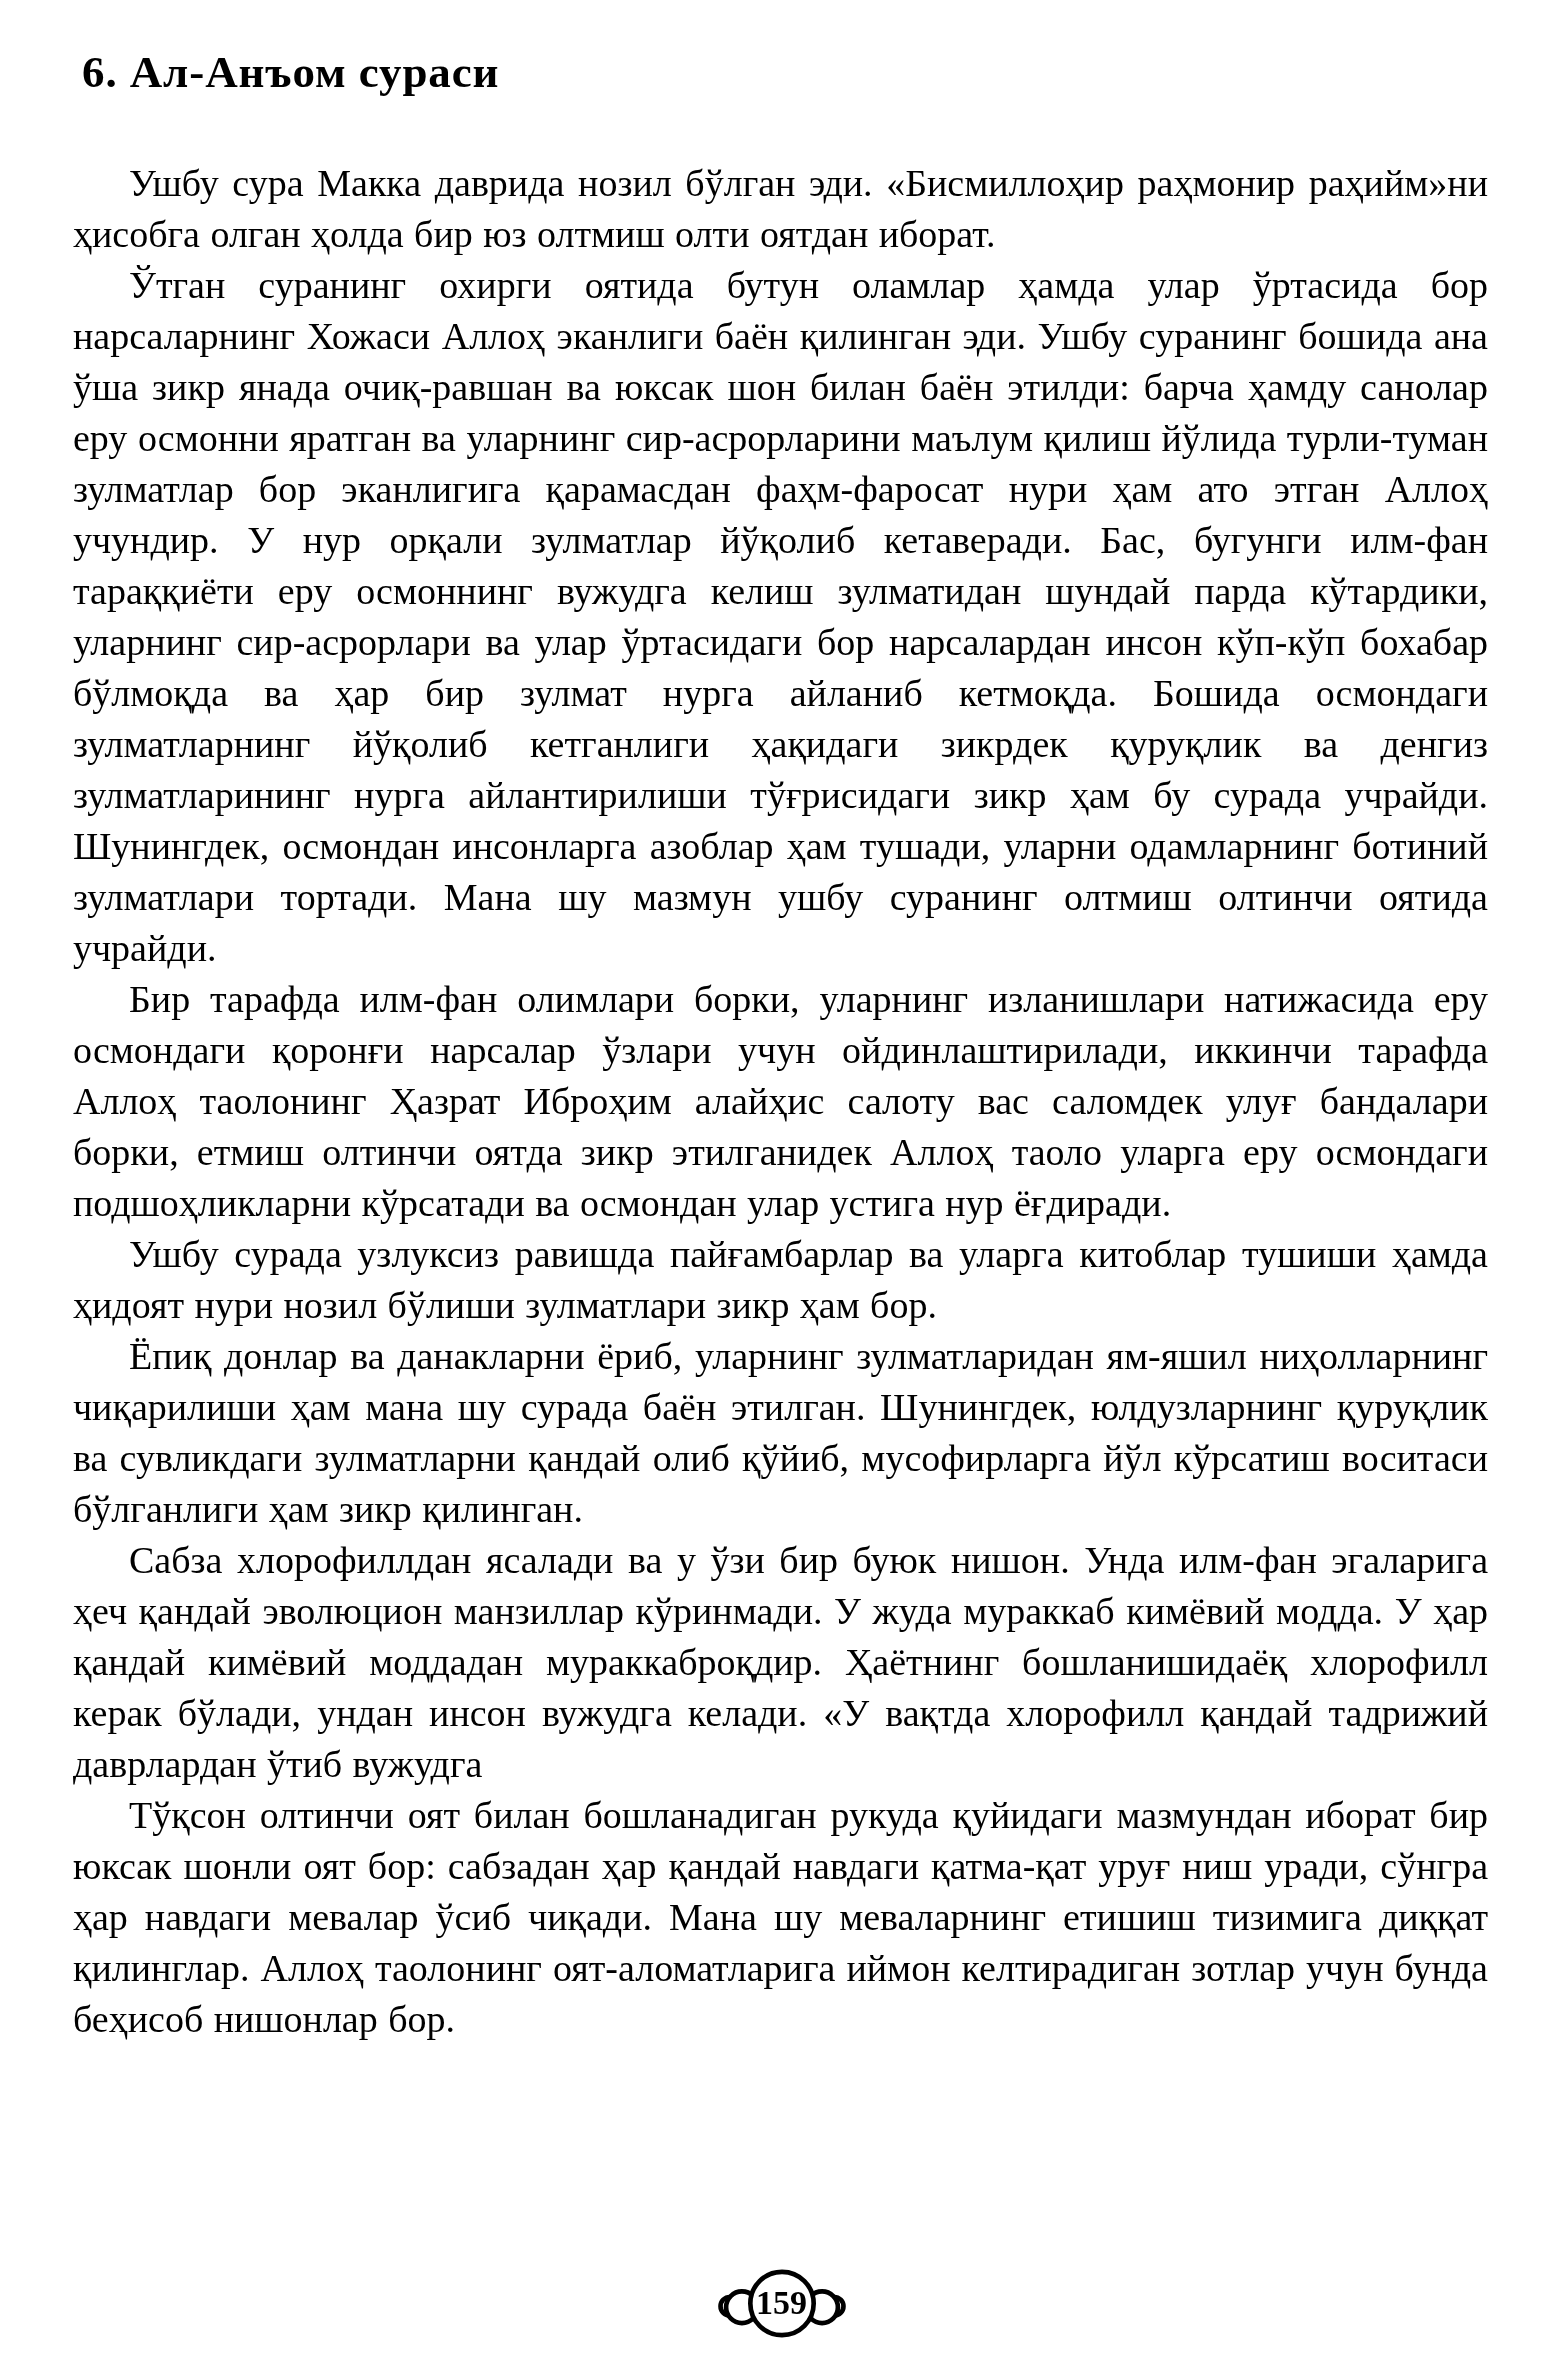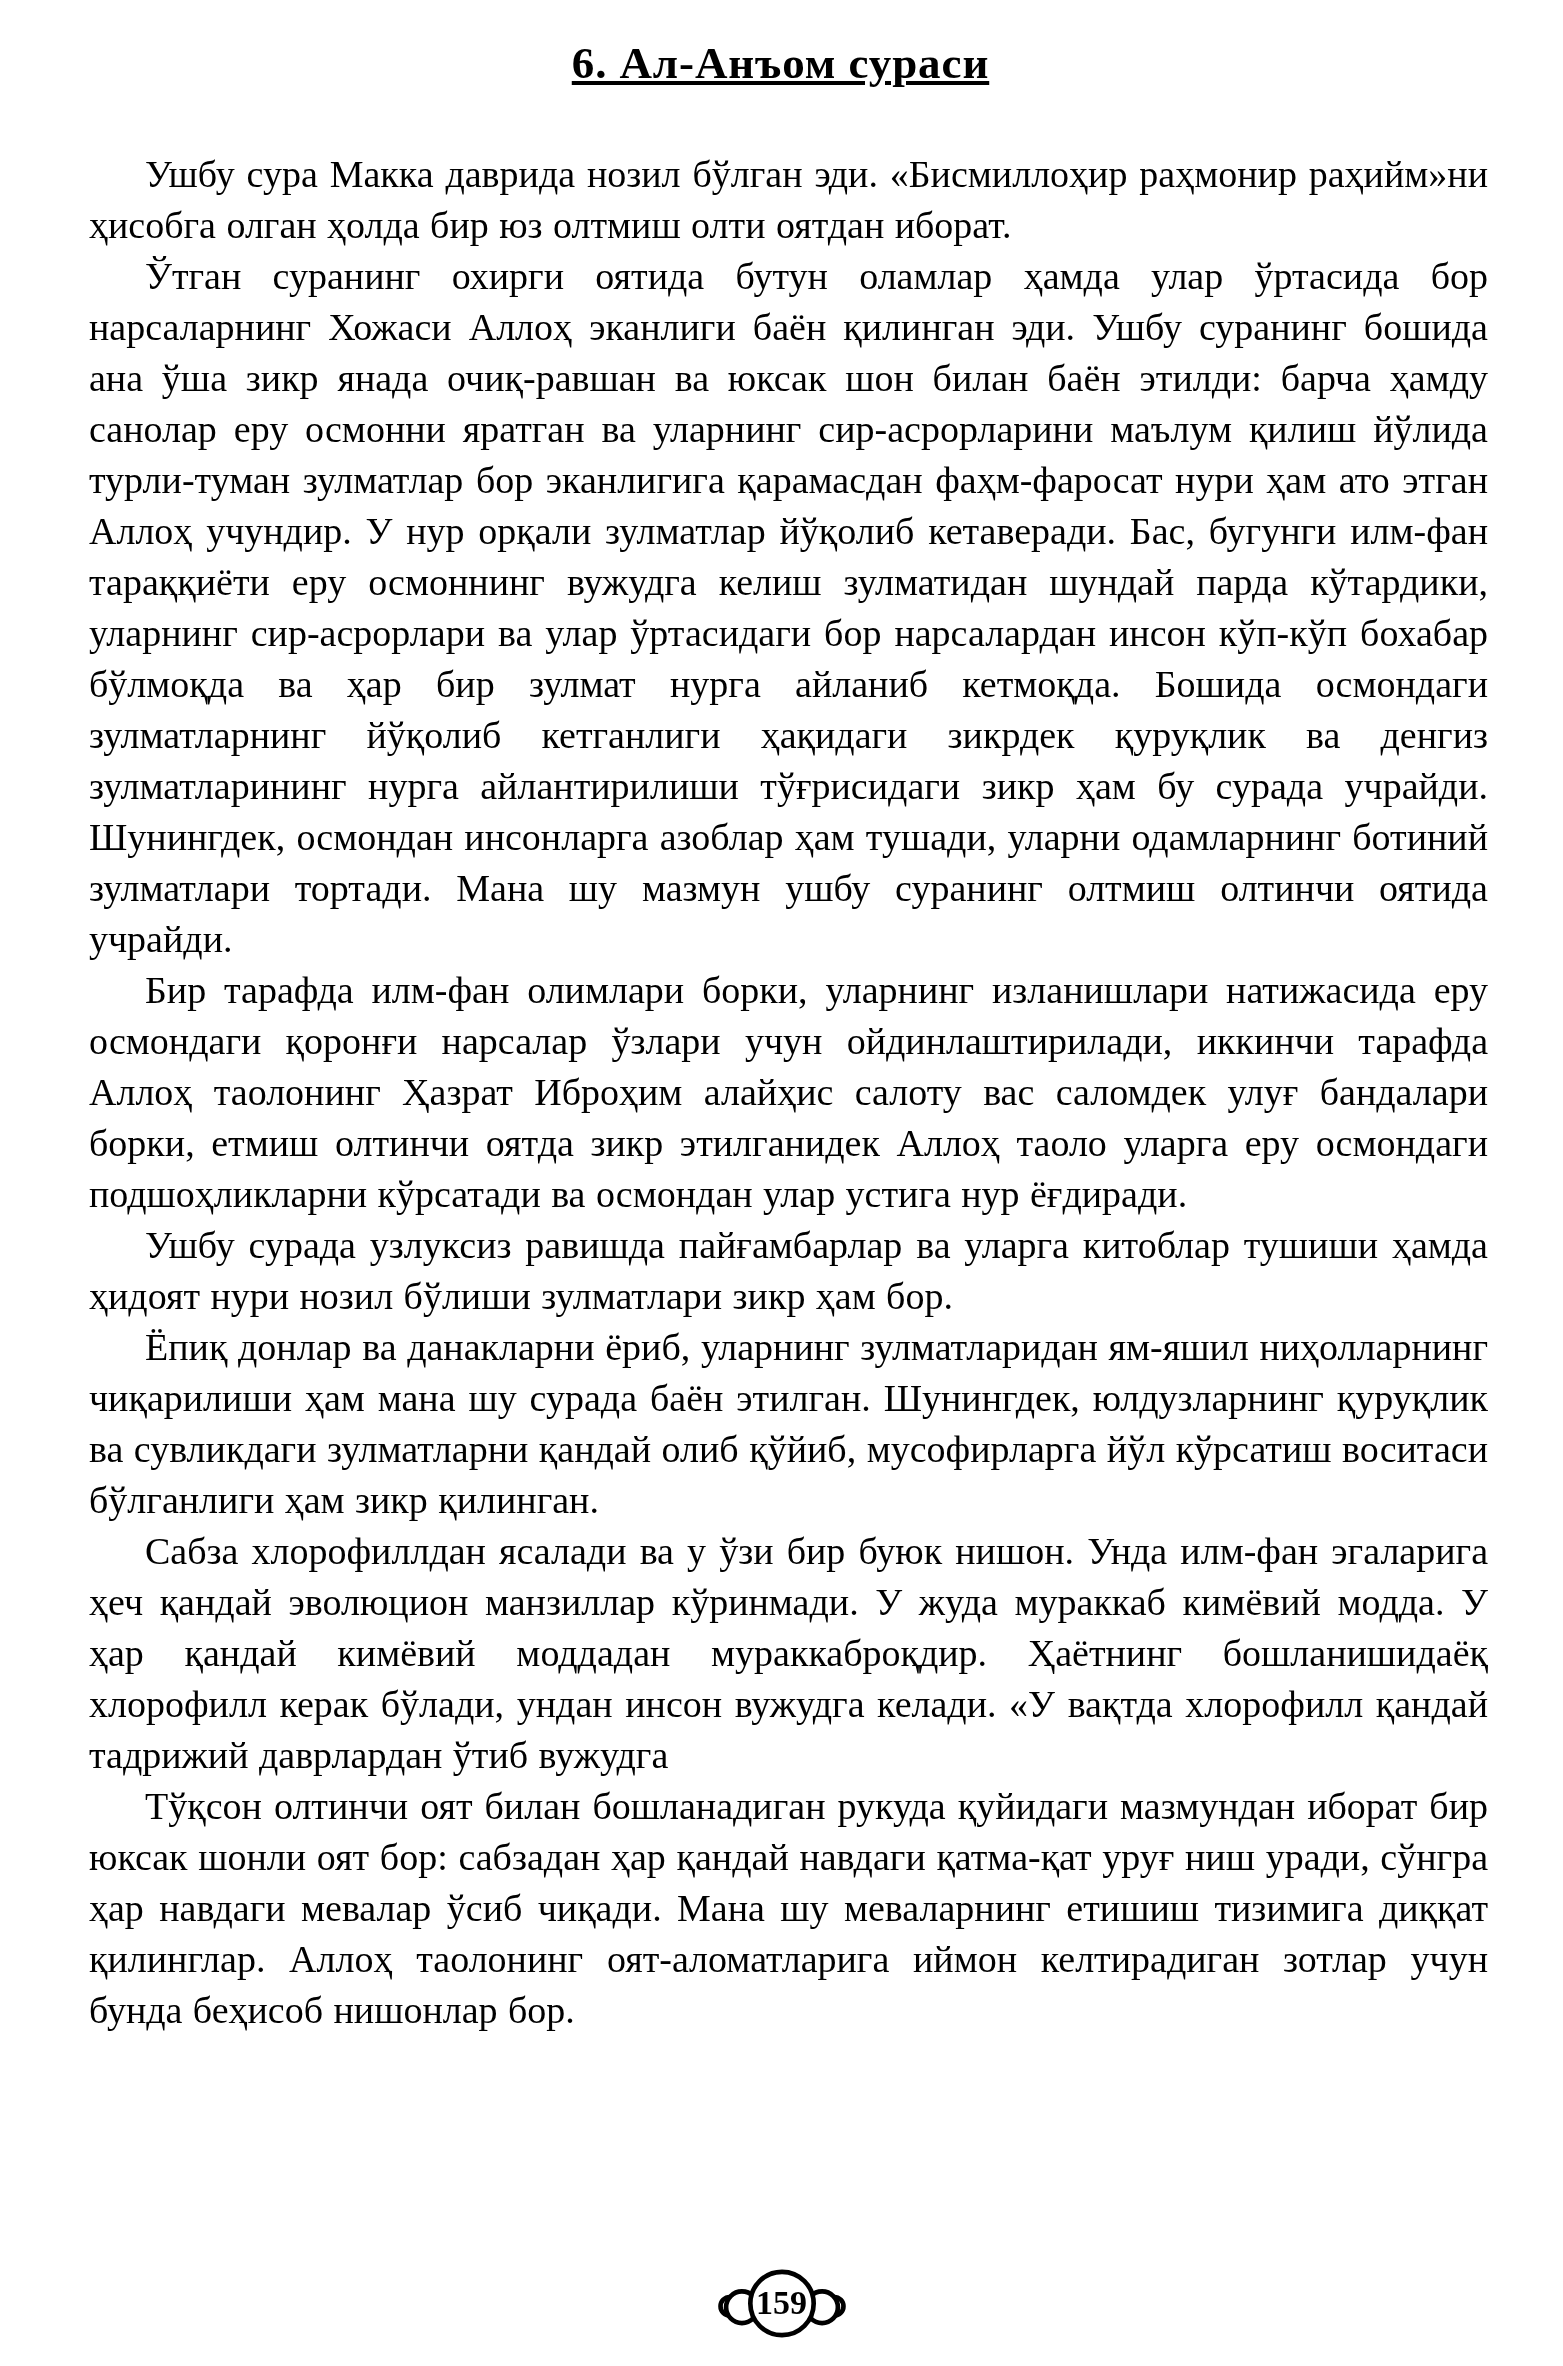--- a/index.html
+++ b/index.html
@@ -12,31 +12,28 @@
   .page {
     position: relative;
     width: 1563px;
     height: 2367px;
     box-sizing: border-box;
     padding: 0 75px 0 73px;
     background: #ffffff;
     overflow: hidden;
   }
   .title {
-    margin: 0;
+    margin: 9px;
     padding-top: 37px;
-    text-align: center;
     font-size: 45px;
     font-weight: bold;
     letter-spacing: 0.9px;
-    text-decoration: underline;
   }
   .body-text {
     margin-top: 60px;
-    margin-left: 16px;
   }
   .para {
     margin: 0;
     font-size: 38px;
     line-height: 51px;
     text-align: justify;
     text-indent: 56px;
     word-spacing: 0.9px;
   }
   .footer {

